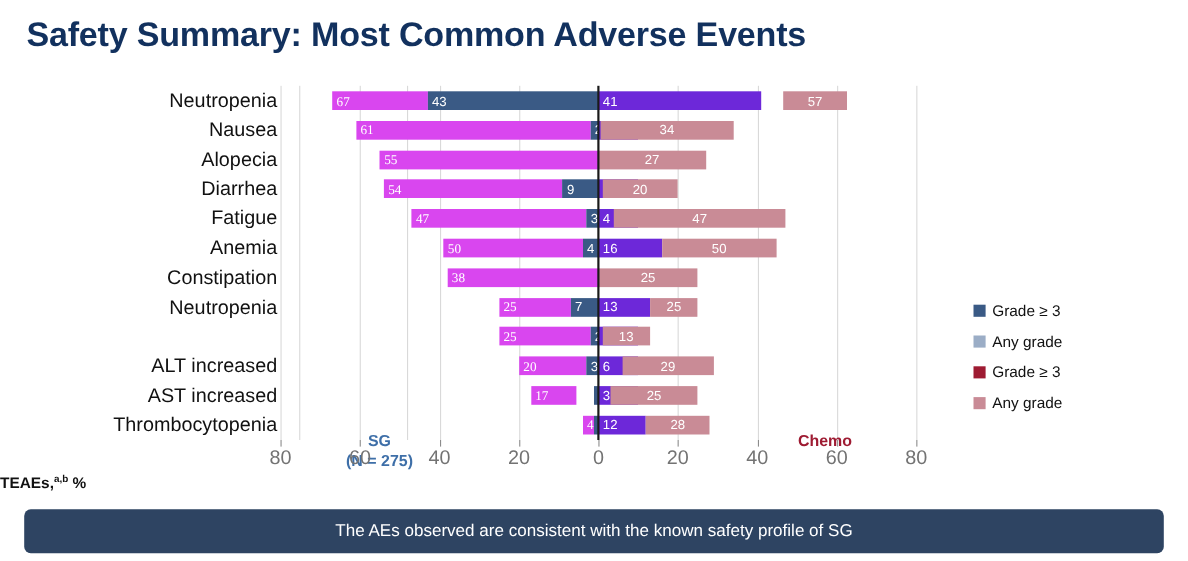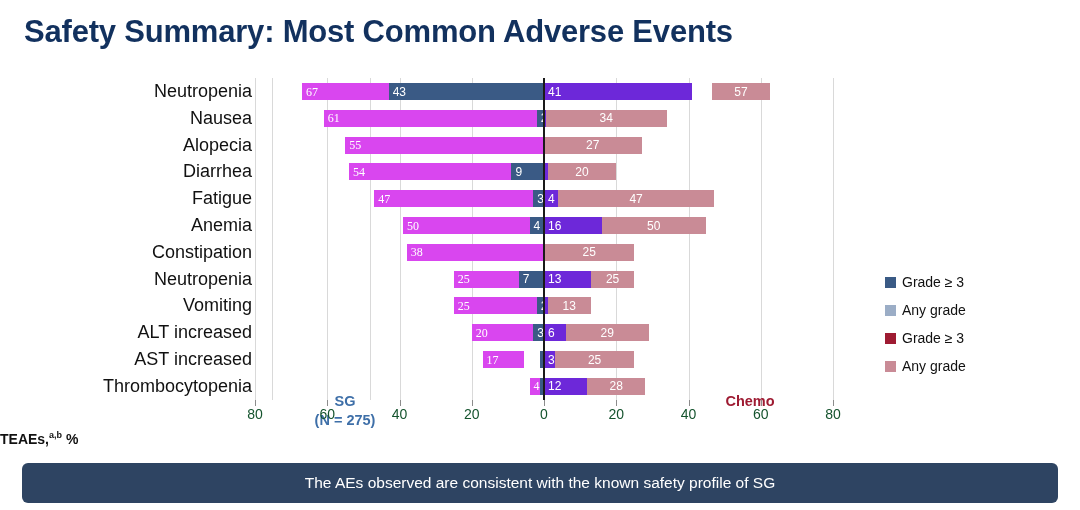--- a/index.html
+++ b/index.html
@@ -59,21 +59,21 @@
   .sg-g3     { background: #3A5A85; }
   .ch-g3     { background: #6d28d9; padding-left: 36px; }
   .ch-any    { background: #C98B96; }
   .lbl-right-in { left: 4px; }
   .lbl-center   { left: 50%; transform: translateX(-50%); }
 
   
   .axis-ticks { position: absolute; left: 255px; top: 334px; width: 578px; height: 22px; }
   .tick {
     position: absolute; top: 0; width: 40px; margin-left: -20px;
-    text-align: center; font-size: 14px; color: #14532d;
+    text-align: center; font-size: 18px; color: #737373;
   }
   .tick-mark {
     position: absolute; top: -6px; left: 0; width: 1px; height: 6px; background: #8c8c8c;
   }
   .axis-title {
     position: absolute; left: 0; top: 358px; width: 1080px;
     font-size: 14px; font-weight: bold; color: #111;
   }
   .axis-title sup { font-size: 9px; vertical-align: super; font-weight: bold; }
 
@@ -224,21 +224,20 @@
             <span class="lbl-right-in">7</span>
           </div>
           <div class="bar ch-g3" style="left: 289px; width: 46.9625px;">
             <span class="lbl-right-in">13</span>
           </div>
           <div class="bar ch-any" style="left: 335.962px; width: 43.35px;">
             <span class="lbl-center">25</span>
           </div>
         </div>
         <div class="row" style="top: 214.4px;">
-          <div class="cat-label" style="right: 581px;">Vomiting</div>
           <div class="bar sg-any" style="left: 198.688px; width: 83.0875px;">
             <span class="lbl-right-in">25</span>
           </div>
           <div class="bar sg-g3" style="left: 281.775px; width: 7.225px;">
             <span class="lbl-right-in">2</span>
           </div>
           <div class="bar ch-g3" style="left: 289px; width: 3.6125px;">
             <span class="lbl-right-in">1</span>
           </div>
           <div class="bar ch-any" style="left: 292.613px; width: 43.35px;">

